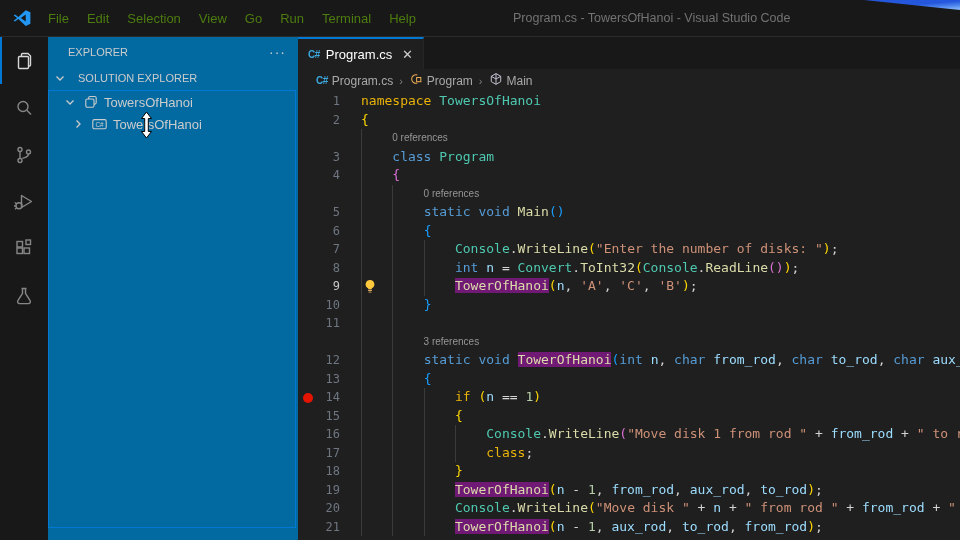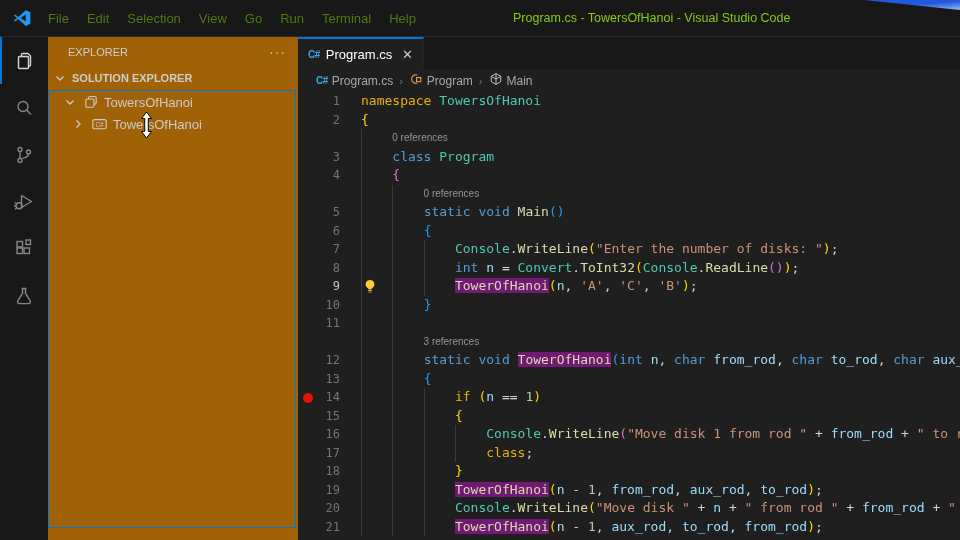--- a/index.html
+++ b/index.html
@@ -6,38 +6,38 @@
   body{width:960px;height:540px;overflow:hidden;position:relative;background:#1f1f1f;
        font-family:"Liberation Sans",sans-serif;-webkit-font-smoothing:antialiased;}
 
   
   .titlebar{position:absolute;top:0;left:0;right:0;height:36px;background:#181818;
             border-bottom:1px solid #2b2b2b;display:flex;align-items:center;z-index:5;}
   .logo{margin:0 8px 0 13px;display:flex;align-items:center;}
   .menu{display:flex;align-items:center;color:#4d7c0f;font-size:13px;}
   .menu span{padding:0 9px;cursor:default;}
   .wtitle{position:absolute;left:513px;top:0;height:36px;line-height:36px;
-          font-size:12.5px;color:#84cc16;white-space:nowrap;}
+          font-size:12.5px;color:#737373;white-space:nowrap;}
   .corner{position:absolute;top:0;right:0;width:96px;height:10px;z-index:6;
           background:linear-gradient(175deg,#2457dc 50%,#4f86ee 74%,#7fb0f6 92%);
           clip-path:polygon(0 0,100% 0,100% 100%);}
 
   
   .activitybar{position:absolute;left:0;top:37px;bottom:0;width:48px;background:#181818;
                display:flex;flex-direction:column;align-items:stretch;}
   .abicon{height:47px;display:flex;align-items:center;justify-content:center;color:#868686;}
   .abicon.active{color:#d7d7d7;box-shadow:inset 2px 0 0 #0078d4;}
 
   
-  .sidebar{position:absolute;left:48px;top:37px;bottom:0;width:250px;background:#a16207;
+  .sidebar{position:absolute;left:48px;top:37px;bottom:0;width:250px;background:#0369a1;
            border-right:1px solid #2b2b2b;}
   .sb-header{height:29px;display:flex;align-items:center;justify-content:space-between;
              padding:0 12px 0 20px;color:#cccccc;font-size:11px;}
   .sb-more{color:#cccccc;font-size:14px;letter-spacing:1px;cursor:pointer;}
-  .sb-section{height:24px;display:flex;align-items:center;gap:4px;font-weight:bold;
+  .sb-section{height:24px;display:flex;align-items:center;gap:10px;font-weight:normal;
               font-size:11px;color:#cccccc;padding-left:4px;}
   .tree-panel{position:absolute;left:0;right:2px;top:53px;bottom:12px;border:1px solid #0078d4;}
   .trow{height:22px;display:flex;align-items:center;gap:5px;color:#cccccc;font-size:13px;
         white-space:nowrap;cursor:pointer;}
   .chev{display:flex;align-items:center;color:#cccccc;flex:0 0 auto;}
 
   
   .editor{position:absolute;left:298px;top:37px;right:0;bottom:0;background:#1f1f1f;}
   .tabbar{height:32px;background:#181818;display:flex;}
   .tab{width:126px;background:#1f1f1f;border-top:2px solid #0078d4;border-right:1px solid #252526;

